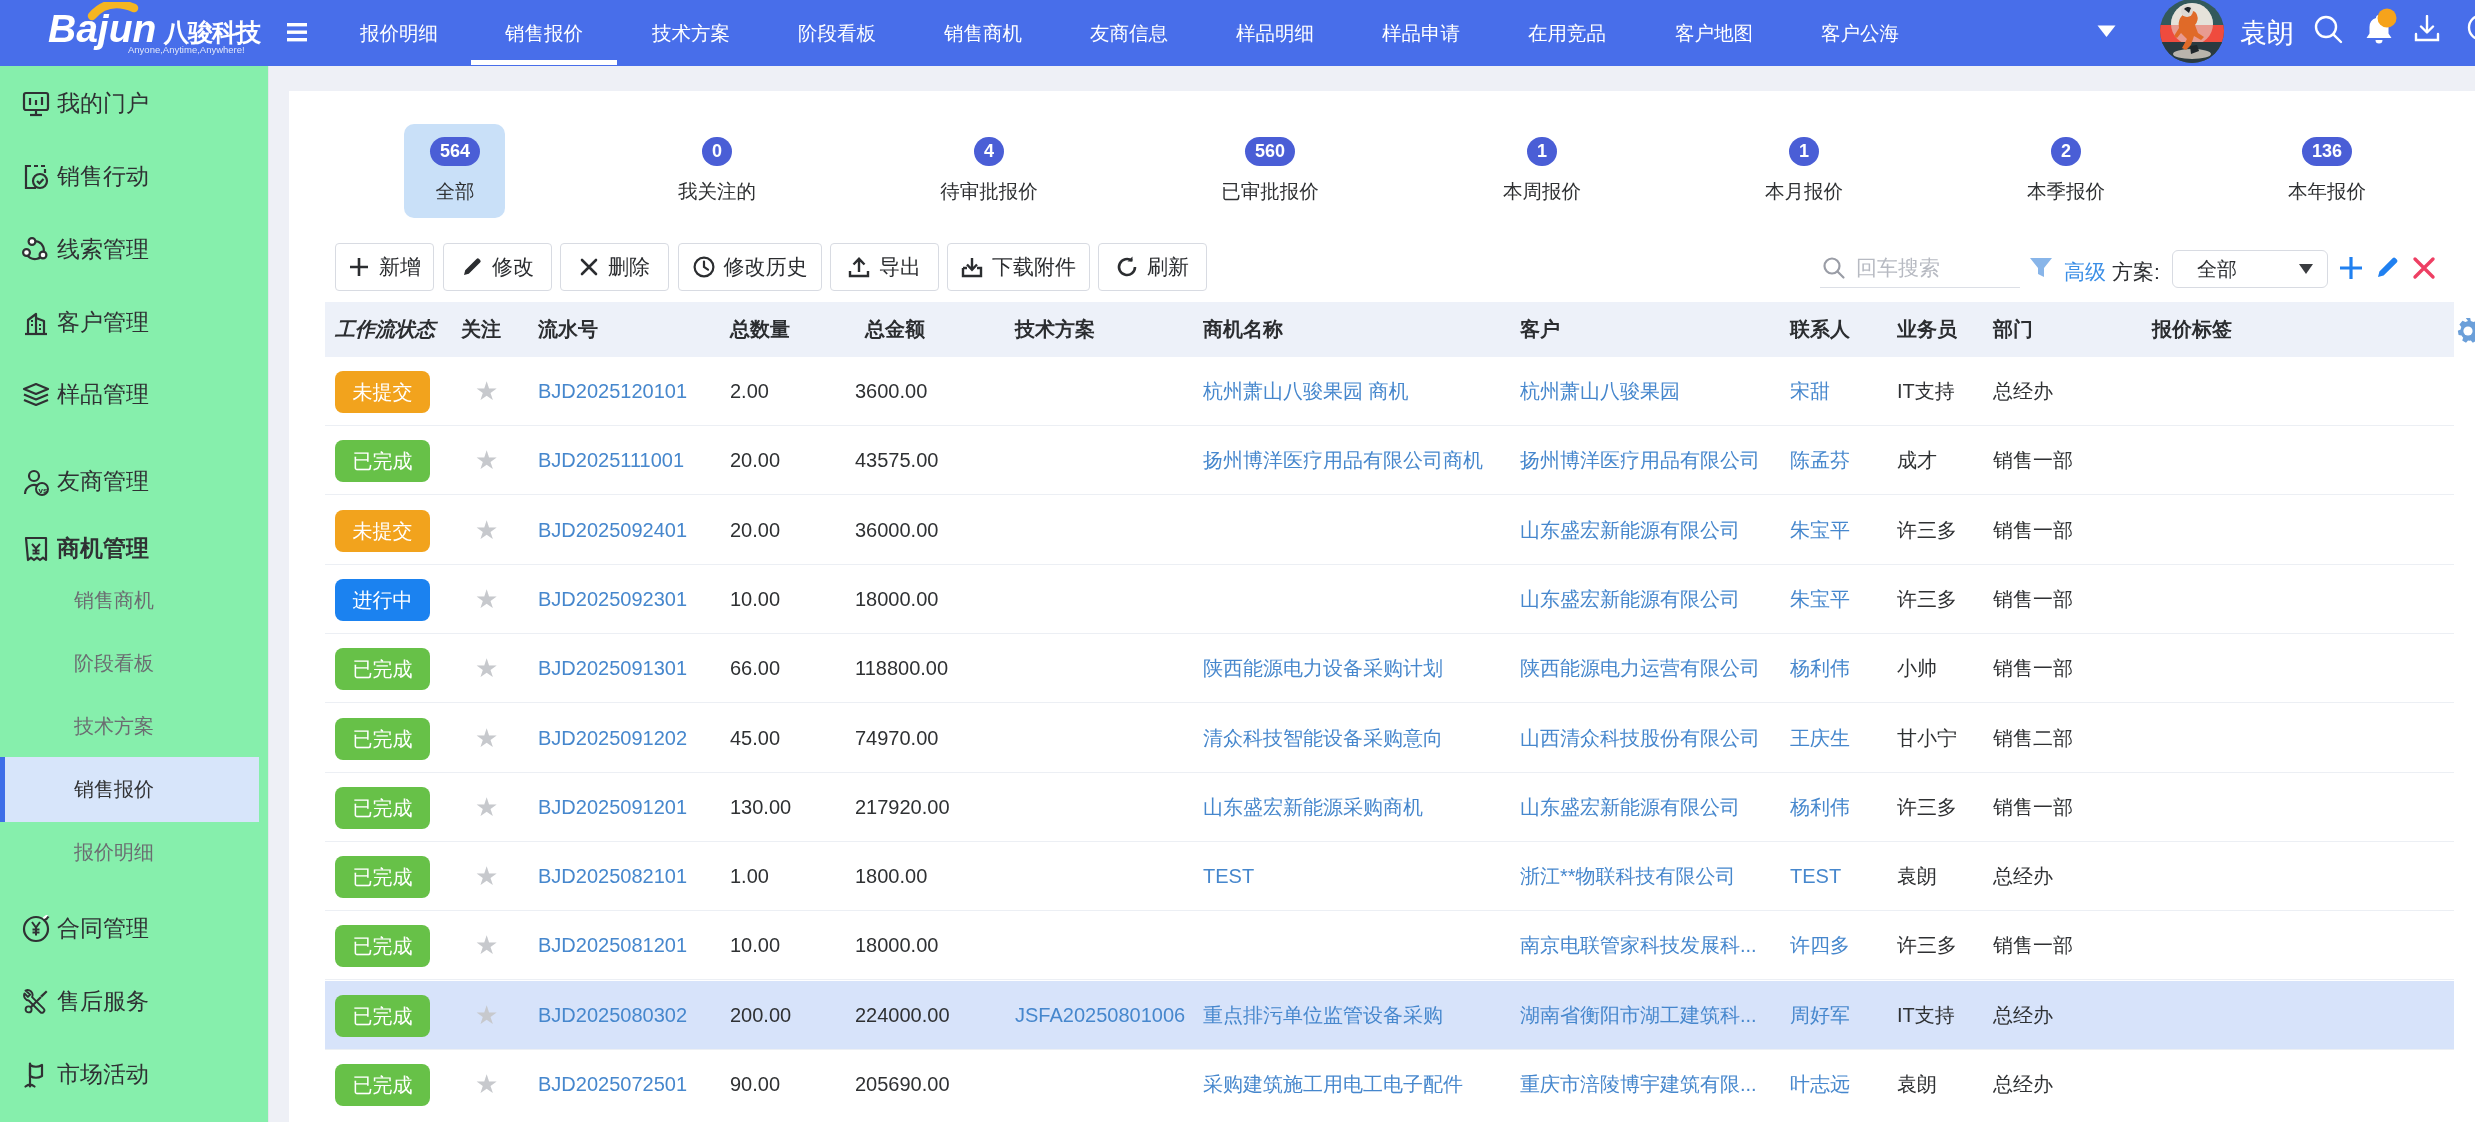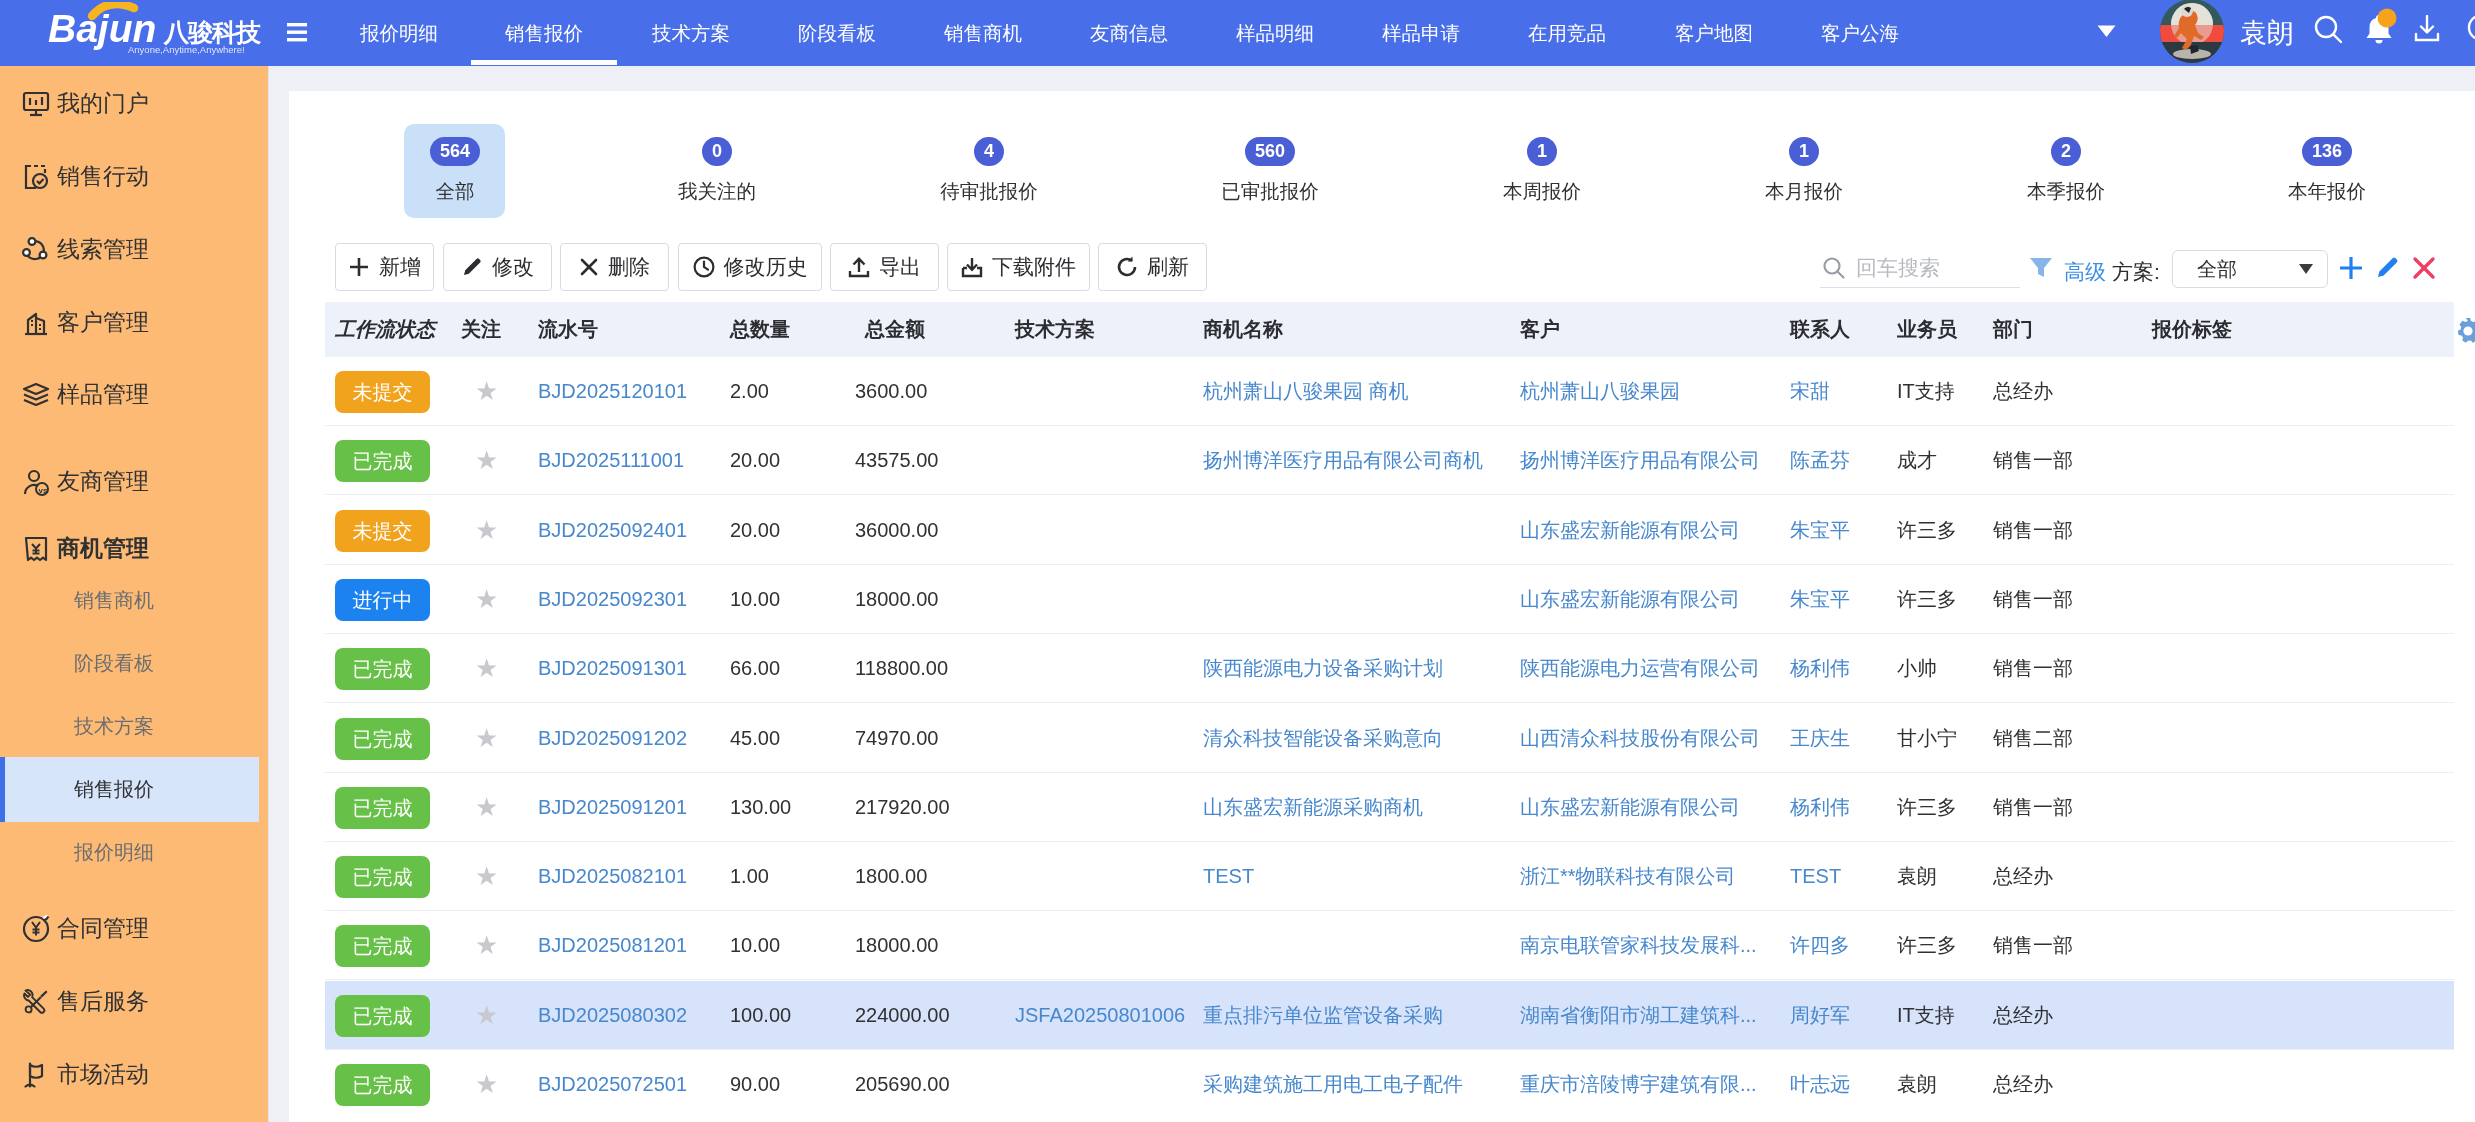--- a/index.html
+++ b/index.html
@@ -3,21 +3,21 @@
 <style>
 * { margin:0; padding:0; box-sizing:border-box; }
 html,body { width:2475px; height:1122px; overflow:hidden; }
 body { font-family:"Liberation Sans", sans-serif; background:#eef0f6; position:relative; }
 .abs { position:absolute; }
 
 #topbar { position:absolute; left:0; top:0; width:2475px; height:66px; background:#486eea; }
 .nav { position:absolute; top:0; height:66px; line-height:66px; color:#fff; font-size:19.5px; text-align:center; width:146px; }
 .navul { position:absolute; height:5px; background:#fff; top:60px; }
 
-#sidebar { position:absolute; left:0; top:66px; width:269px; height:1056px; background:#fdba74; border-right:1px solid #e3e6ec; }
+#sidebar { position:absolute; left:0; top:66px; width:269px; height:1056px; background:#86efac; border-right:1px solid #e3e6ec; }
 .mi { position:absolute; left:0; width:259px; height:40px; }
 .mi .txt { position:absolute; left:57px; top:0; font-size:23px; color:#2f3133; line-height:40px; }
 .mi svg { position:absolute; left:22px; top:7px; }
 .smi { position:absolute; left:74px; font-size:20px; color:#6b6d71; line-height:40px; }
 .active-sub { position:absolute; left:0; width:259px; height:65px; background:#d7e5fa; }
 .active-sub .bar { position:absolute; left:0; top:0; width:5px; height:65px; background:#3e6ee8; }
 .active-sub .t { position:absolute; left:74px; top:0; line-height:65px; font-size:20px; color:#303133; }
 
 #panel { position:absolute; left:289px; top:91px; width:2186px; height:1031px; background:#fff; }
 .tab { position:absolute; top:124px; width:200px; text-align:center; }
@@ -433,21 +433,21 @@
 <div class="cell" style="left:530px;">18000.00</div>
 <div class="cell lnk" style="left:1195px;">南京电联管家科技发展科...</div>
 <div class="cell lnk" style="left:1465px;">许四多</div>
 <div class="cell" style="left:1572px;">许三多</div>
 <div class="cell" style="left:1668px;">销售一部</div>
 </div>
 <div class="row" style="top:889.7px;background:#d7e3fa;">
 <div class="badge b-grn">已完成</div>
 <div class="star">★</div>
 <div class="cell lnk" style="left:213px;">BJD2025080302</div>
-<div class="cell" style="left:405px;">100.00</div>
+<div class="cell" style="left:405px;">200.00</div>
 <div class="cell" style="left:530px;">224000.00</div>
 <div class="cell lnk" style="left:690px;">JSFA20250801006</div>
 <div class="cell lnk" style="left:878px;">重点排污单位监管设备采购</div>
 <div class="cell lnk" style="left:1195px;">湖南省衡阳市湖工建筑科...</div>
 <div class="cell lnk" style="left:1465px;">周好军</div>
 <div class="cell" style="left:1572px;">IT支持</div>
 <div class="cell" style="left:1668px;">总经办</div>
 </div>
 <div class="row" style="top:959.0px;height:72px;border-bottom:none;">
 <div class="badge b-grn">已完成</div>

